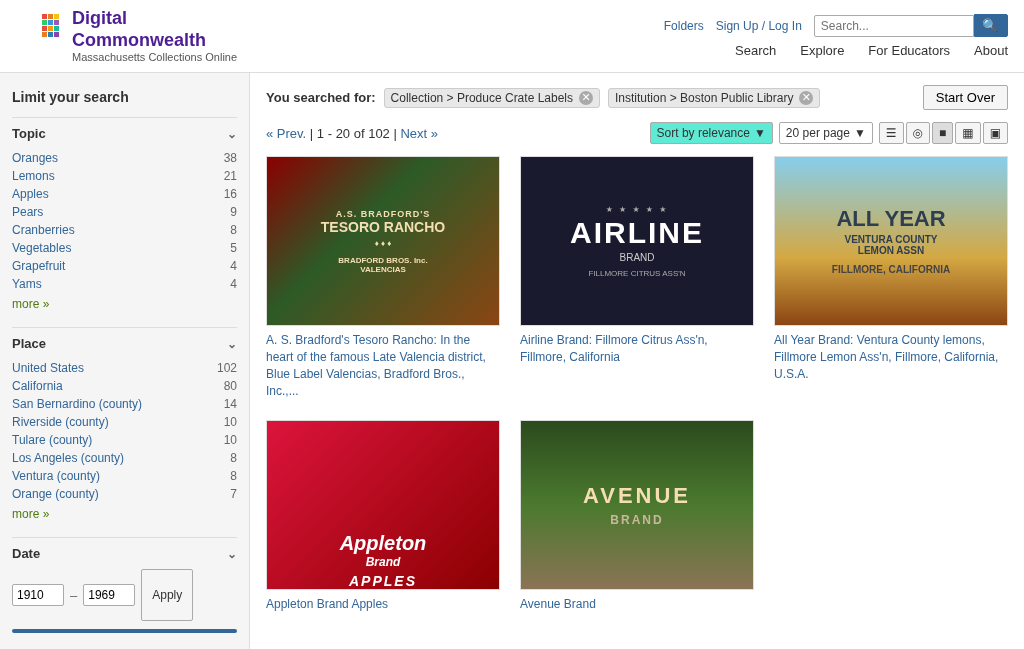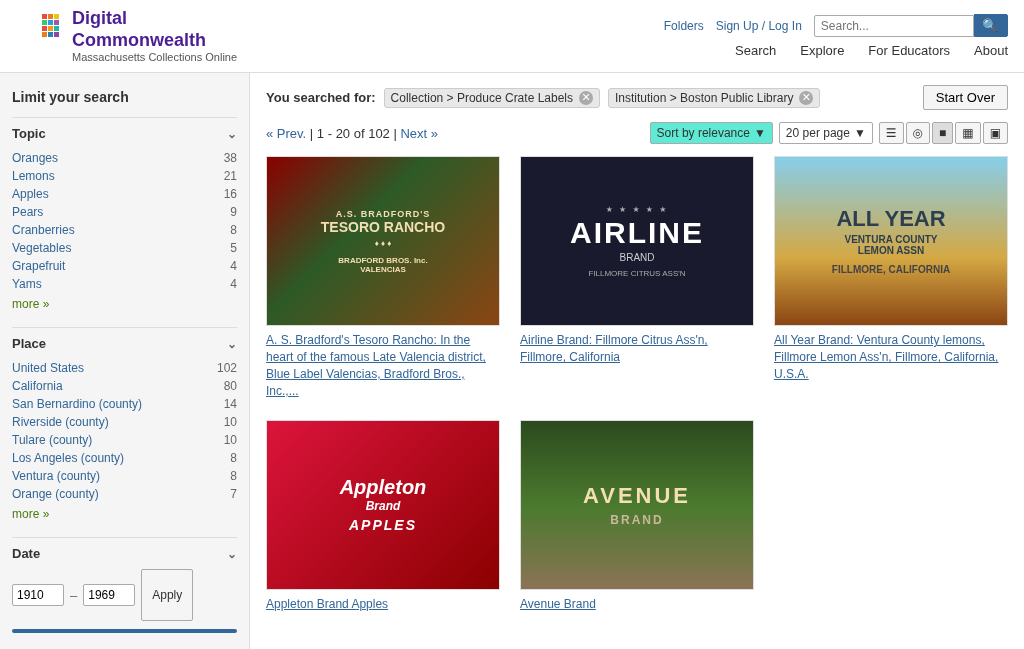--- a/index.html
+++ b/index.html
@@ -289,21 +289,20 @@
       display: flex;
       align-items: center;
       justify-content: center;
       overflow: hidden;
     }
     .result-title {
       margin-top: 6px;
       font-size: 12px;
       color: #336699;
       line-height: 1.4;
-      text-decoration: underline;
     }
 
     
     .img-tesoro {
       background: linear-gradient(135deg, #8B0000 0%, #2d5a27 40%, #8B4513 100%);
       width: 100%; height: 100%;
       display: flex; align-items: center; justify-content: center;
       flex-direction: column;
       color: #f5deb3;
       text-align: center;
@@ -326,21 +325,21 @@
       display: flex; align-items: center; justify-content: center;
       flex-direction: column;
       color: #2c3e50;
       text-align: center;
       font-weight: bold;
       font-size: 13px;
     }
     .img-appleton {
       background: linear-gradient(135deg, #dc143c 0%, #8B0000 100%);
       width: 100%; height: 100%;
-      display: flex; align-items: center; justify-content: center;
+      display: flex; align-items: center; justify-content: flex-end;
       flex-direction: column;
       color: #fff;
       font-style: italic;
       font-size: 14px;
       font-weight: bold;
     }
     .img-athlete {
       background: linear-gradient(135deg, #e8d5a3 0%, #c8a96e 50%, #d4622a 100%);
       width: 100%; height: 100%;
       display: flex; align-items: center; justify-content: center;

